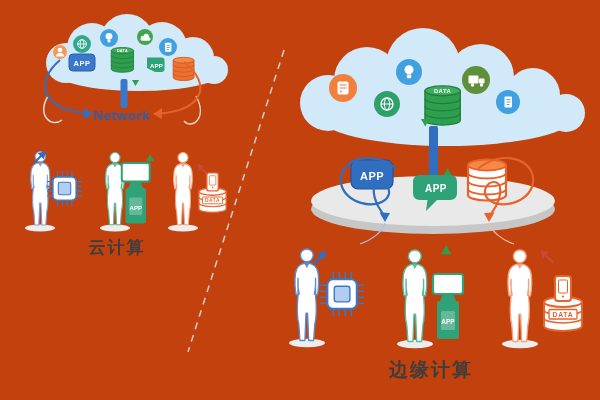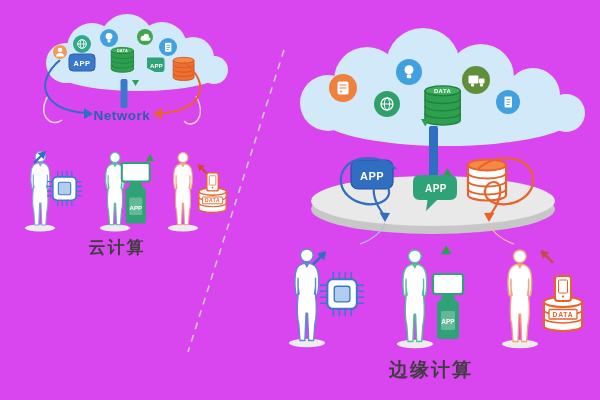--- a/index.html
+++ b/index.html
@@ -1,16 +1,16 @@
 <!DOCTYPE html>
 <html><head>
 <meta charset="utf-8">
 <style>
   html,body{margin:0;padding:0;background:#ffffff;}
-  .stage{position:relative;width:600px;height:400px;background:#d946ef;overflow:hidden;
+  .stage{position:relative;width:600px;height:400px;background:#c2410c;overflow:hidden;
          font-family:"Liberation Sans",sans-serif;}
   svg{display:block;}
   text{font-family:"Liberation Sans","DejaVu Sans",sans-serif;}
   .title-cn{font-weight:bold;fill:#3D3D3D;letter-spacing:2px;}
   .net-label{font-weight:bold;fill:#2B5FAE;letter-spacing:.5px;}
   .badge-txt{font-weight:bold;fill:#ffffff;}
 </style>
 </head>
 <body>
 

